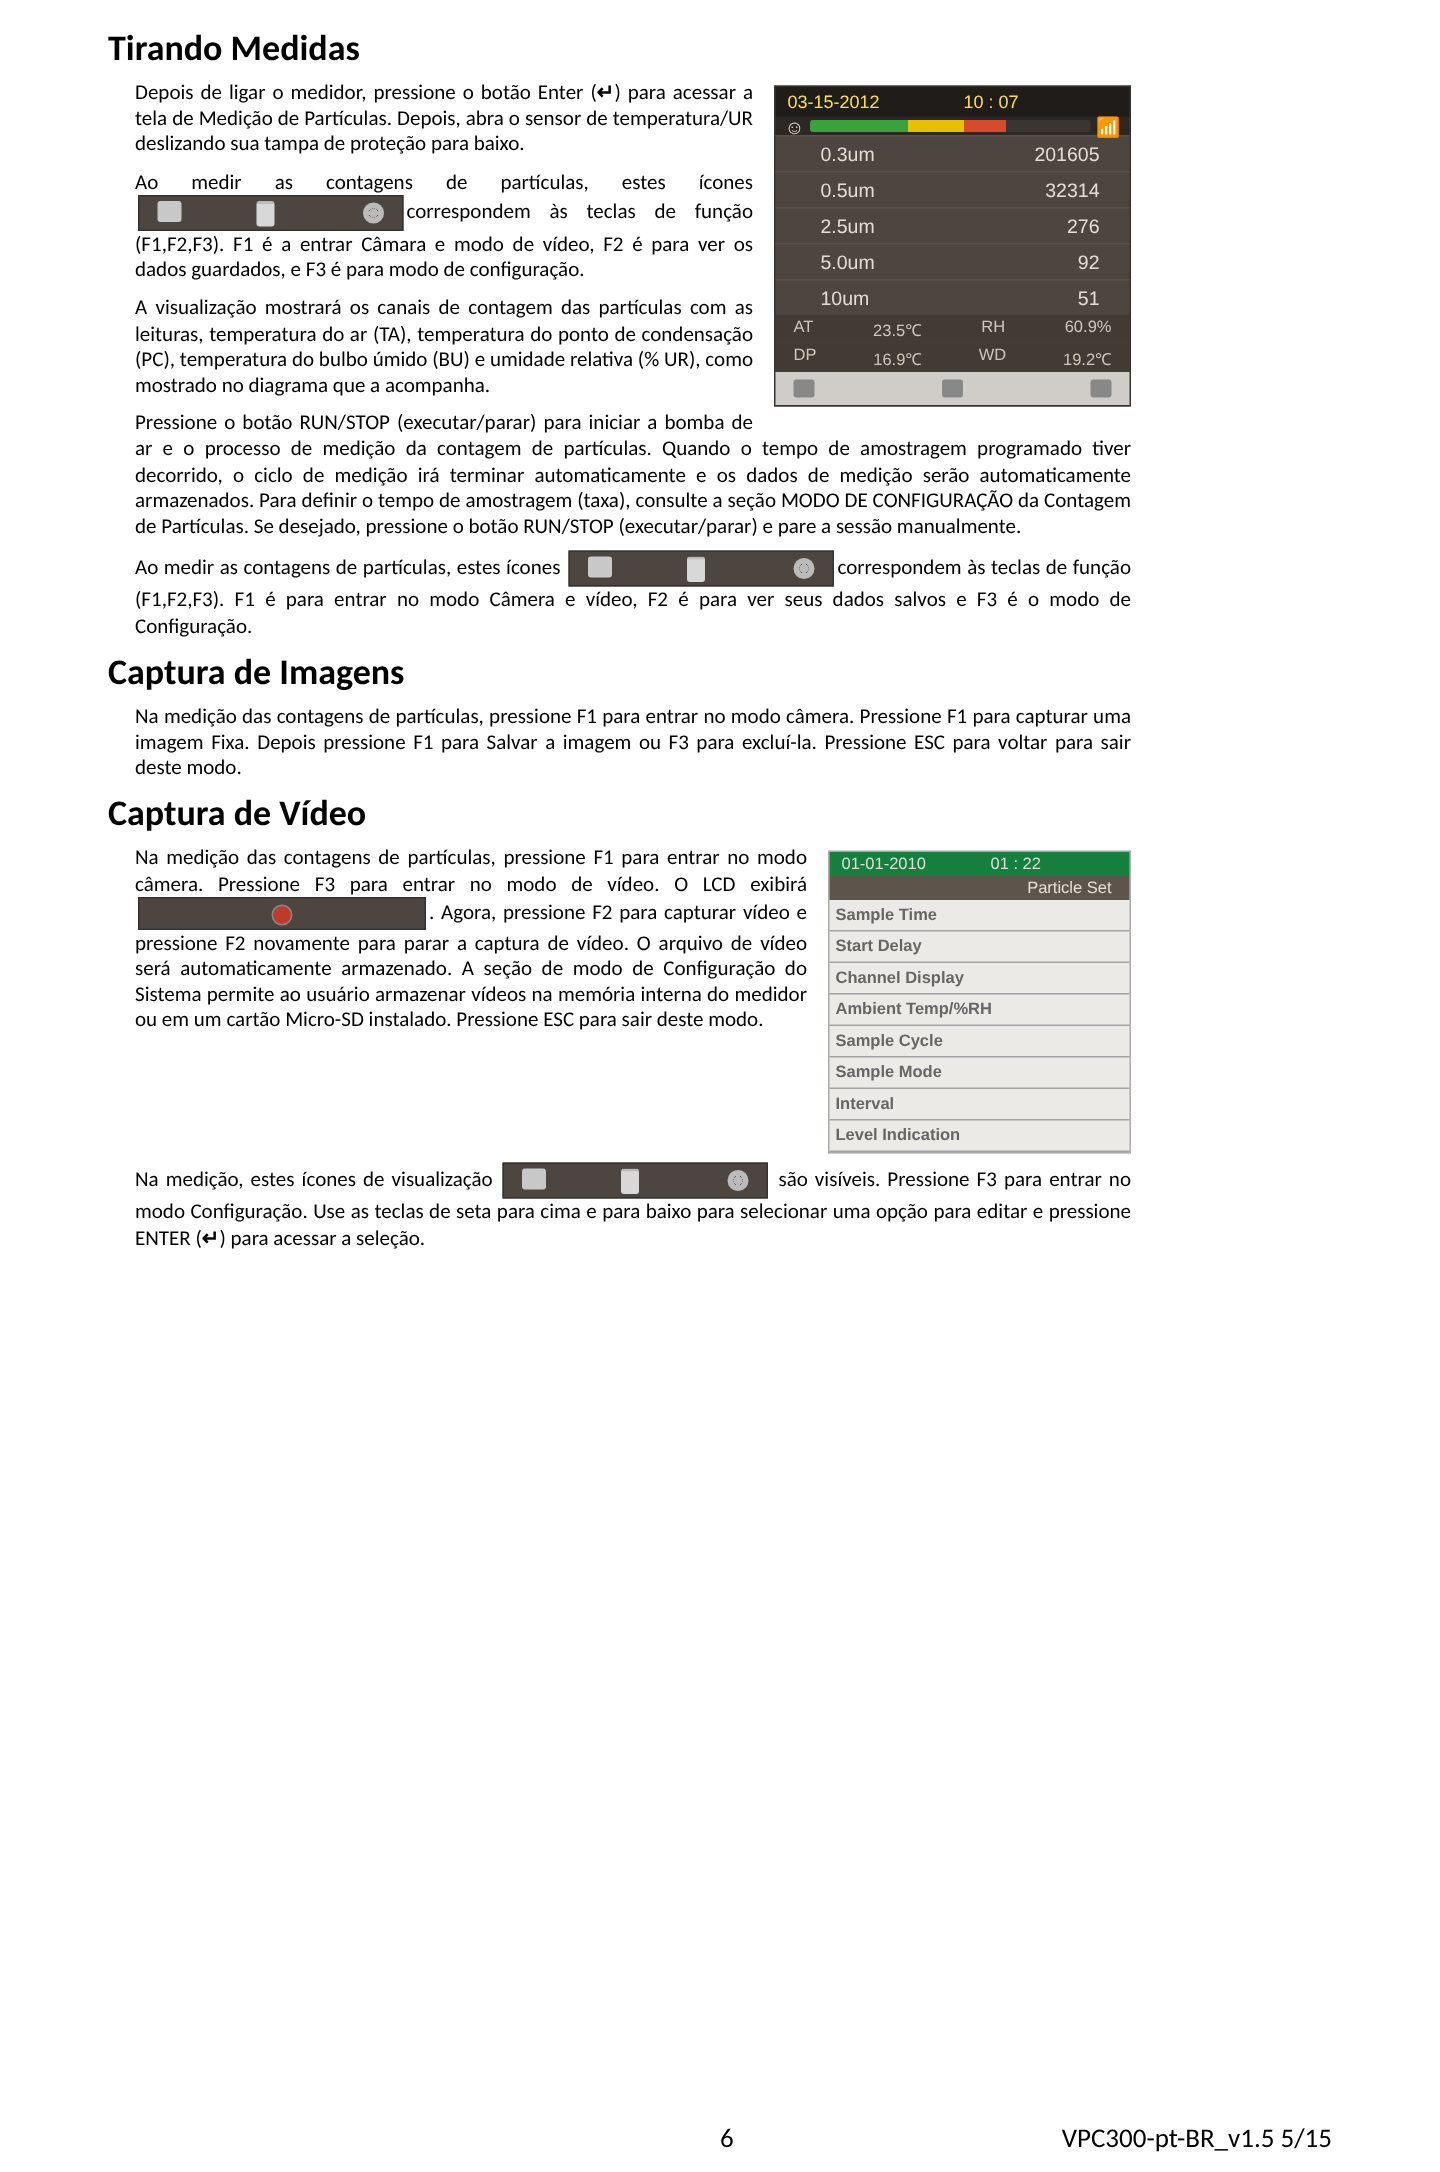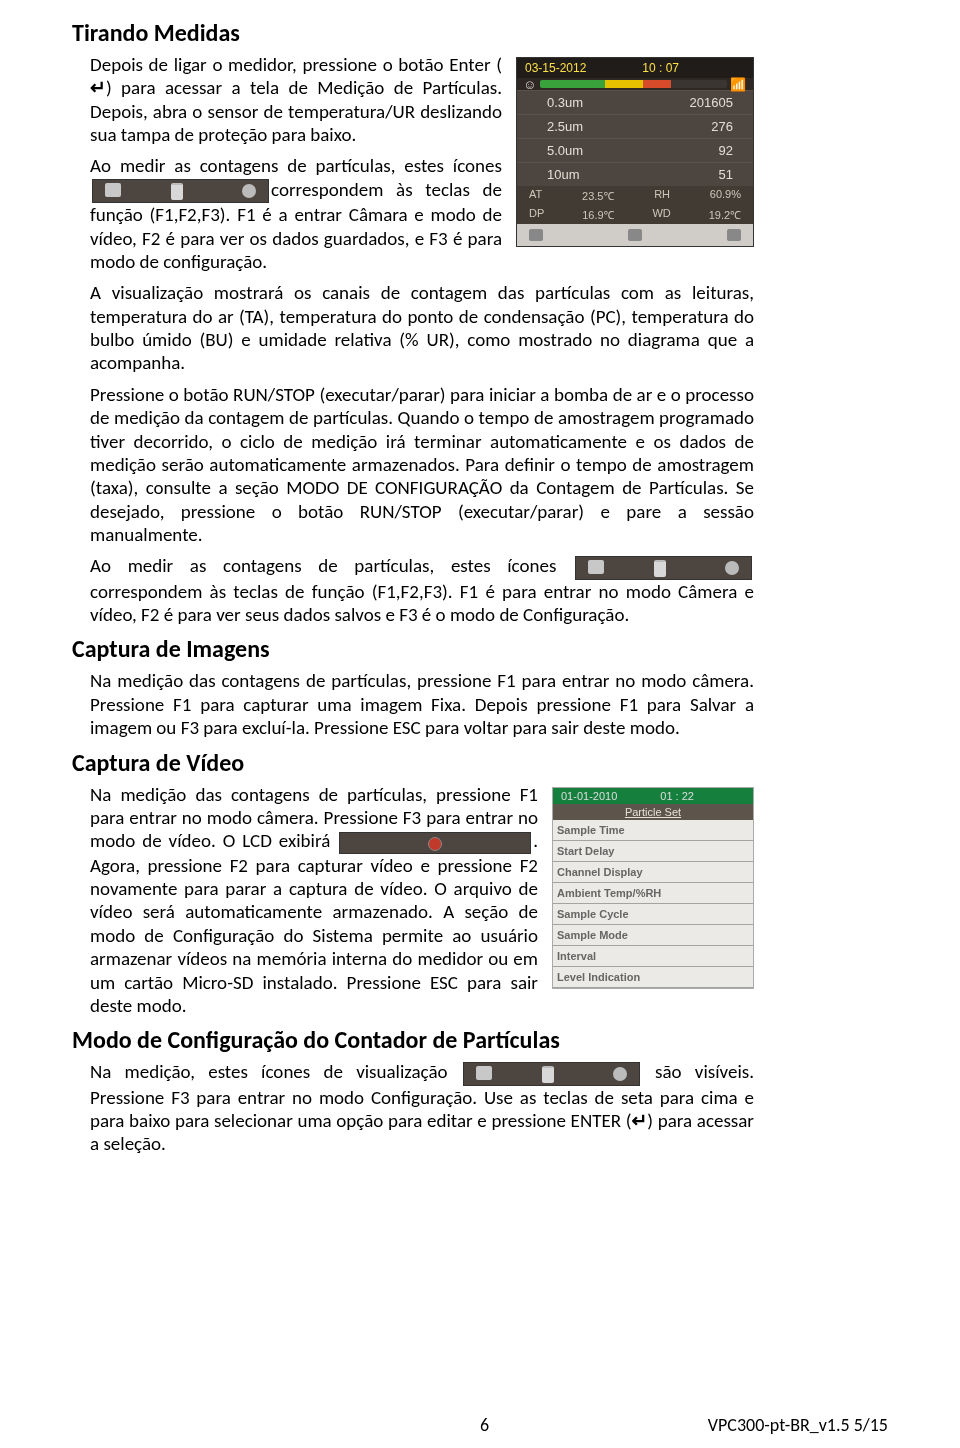--- a/index.html
+++ b/index.html
@@ -20,21 +20,21 @@
   }
   h2 {
     font-size: 24px;
     font-weight: 700;
     margin: 0 0 6px 0;
   }
   .sub h2 {
     margin-top: 6px;
   }
   p {
-    font-size: 19px;
+    font-size: 14px;
     line-height: 1.23;
     margin: 0 0 8px 0;
   }
   .justify { text-align: justify; }
   .indent { margin-left: 18px; }
 
   
   .iconbar {
     display: inline-block;
     vertical-align: middle;
@@ -164,24 +164,23 @@
     background: #15803d;
     color: #ddd;
     padding: 2px 8px;
     display:flex;
     justify-content: space-between;
     font-size: 11px;
   }
   .shot2 .hdr {
     background: #5d554c;
     color: #e6e0d6;
-    text-align: center;
-    font-size: 11px;
-    padding: 2px 0;
-    text-decoration: underline;
+    text-align: right;
+    font-size: 11px;
+    padding: 2px 12px;
   }
   .shot2 .item {
     padding: 4px 4px;
     border-bottom: 1px solid #a3a3a3;
     font-size: 11px;
     color: #666;
     font-weight: bold;
   }
 
   .footer {
@@ -210,20 +209,24 @@
       <span style="width:10px"></span>
     </div>
     <div class="gauge">
         <span>☺</span>
         <div class="bars"></div>
         <span>📶</span>
       </div>
     <div class="row">
         <span>0.3um</span>
         <span>201605</span>
+      </div>
+    <div class="row">
+        <span>0.5um</span>
+        <span>32314</span>
       </div>
     <div class="row">
         <span>2.5um</span>
         <span>276</span>
       </div>
     <div class="row">
         <span>5.0um</span>
         <span>92</span>
       </div>
     <div class="row">
@@ -292,23 +295,20 @@
   </div>
 
   <div class="indent">
     <p class="justify">
       <span>Na medição das contagens de partículas, pressione F1 para entrar no modo câmera. Pressione F3 para entrar no modo de vídeo. O LCD exibirá </span><span class="recbar"></span><span>. Agora, pressione F2 para capturar vídeo e pressione F2 novamente para parar a captura de vídeo. O arquivo de vídeo será automaticamente armazenado. A seção de modo de Configuração do Sistema permite ao usuário armazenar vídeos na memória interna do medidor ou em um cartão Micro-SD instalado. Pressione ESC para sair deste modo.</span>
     </p>
   </div>
 
   <div class="clearfix"></div>
 
-  <div class="sub">
-    <h2>Modo de Configuração do Contador de Partículas</h2>
-  </div>
   <div class="indent">
     <p class="justify">
       <span>Na medição, estes ícones de visualização </span><span class="iconbar sm"><span class="g"></span></span><span> são visíveis. Pressione F3 para entrar no modo Configuração. Use as teclas de seta para cima e para baixo para selecionar uma opção para editar e pressione ENTER (</span><span class="enter">↵</span><span>)  para acessar a seleção.</span>
     </p>
   </div>
 
 </div>
 
 <div class="footer">
   <span class="pn">6</span>

